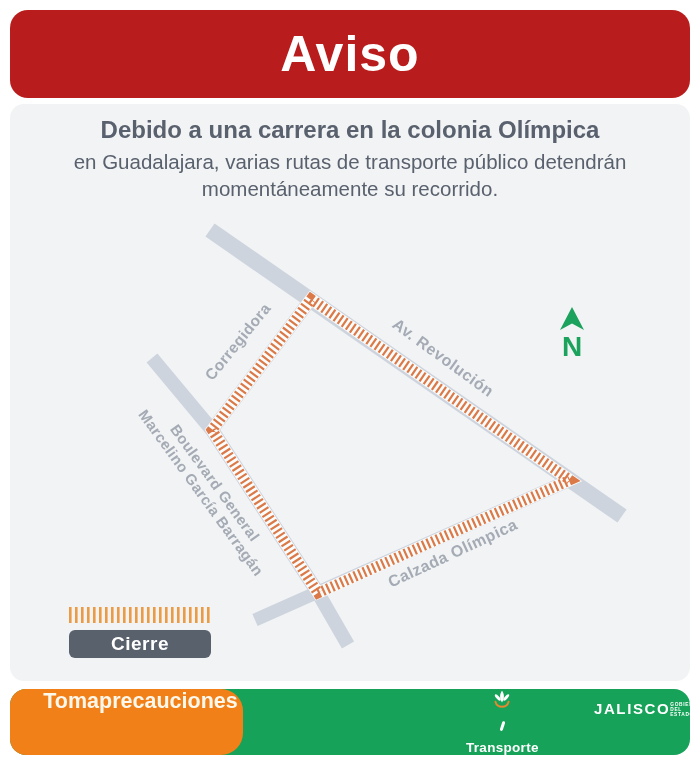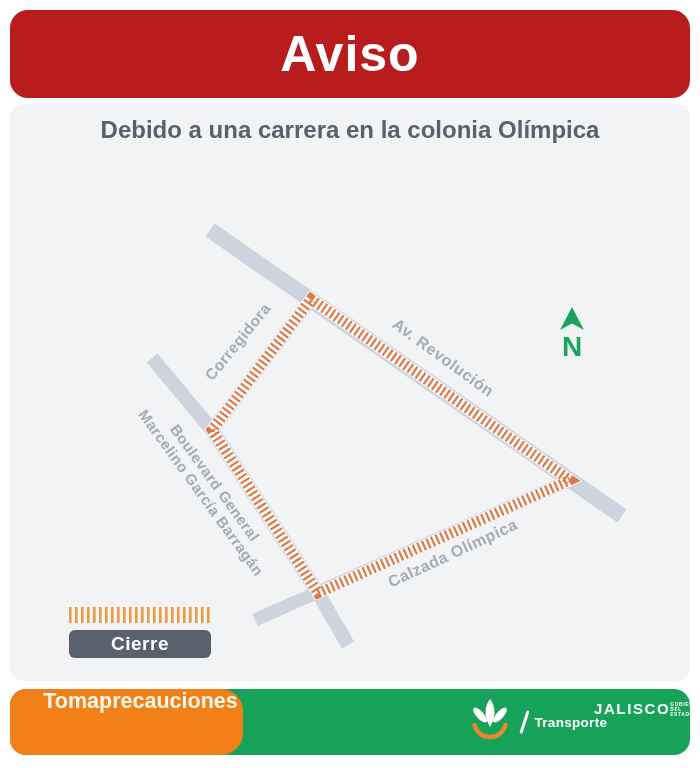--- a/index.html
+++ b/index.html
@@ -20,21 +20,21 @@
 
   .map{position:absolute;left:0;top:0;width:680px;height:577px;}
 
   
   .footer{position:absolute;left:10px;top:689px;width:680px;height:66px;background:#16A259;
           border-radius:16px;}
   .cta{position:absolute;left:0;top:0;width:233px;height:66px;background:#F28019;
        border-radius:16px 22px 22px 16px;display:flex;flex-direction:row;justify-content:center;
        padding-left:28px;box-sizing:border-box;}
   .cta span{color:#FDF8EC;font-size:21.5px;font-weight:800;line-height:25px;}
-  .transporte{position:absolute;left:456px;top:0;height:66px;display:flex;align-items:center;gap:9px;}
+  .transporte{position:absolute;left:456px;top:0;height:66px;display:flex;align-items:center;gap:9px;flex-direction:column;}
   .slash{width:2.5px;height:24px;background:#ffffff;border-radius:2px;transform:rotate(18deg);}
   .transporte-label{color:#ffffff;font-size:13.5px;font-weight:700;letter-spacing:.3px;}
   .jalisco{position:absolute;right:10px;top:3px;width:86px;display:flex;flex-direction:row;
            align-items:center;}
   .jalisco-label{color:#ffffff;font-size:15px;font-weight:800;letter-spacing:1.6px;margin-top:-1px;}
   .jalisco-sub{color:#ffffff;font-size:4.8px;font-weight:700;letter-spacing:.7px;margin-top:1.5px;}
 </style>
 </head>
 <body>
 
@@ -75,20 +75,21 @@
       </g>
       <text x="562" y="252" text-anchor="middle" font-size="28" font-weight="800" fill="#1BA25C">N</text>
 
       <path d="M59,511 L201,511" stroke="#EC9B45" stroke-width="16" stroke-dasharray="2.6 3.4" fill="none"></path>
       <rect x="59" y="526" width="142" height="28" rx="6" fill="#59616C"></rect>
       <text x="130" y="546" text-anchor="middle" font-size="19" font-weight="800" fill="#ffffff" letter-spacing="0.5">Cierre</text>
     </svg>
 
     <div class="notice">
       <div class="heading">Debido a una carrera en la colonia Olímpica</div>
+      <div class="body">en Guadalajara, varias rutas de transporte público detendrán momentáneamente su recorrido.</div>
     </div>
   </div>
 
   <div class="footer">
 
     <div class="cta">
       <span>Toma</span>
       <span>precauciones</span>
     </div>
 

